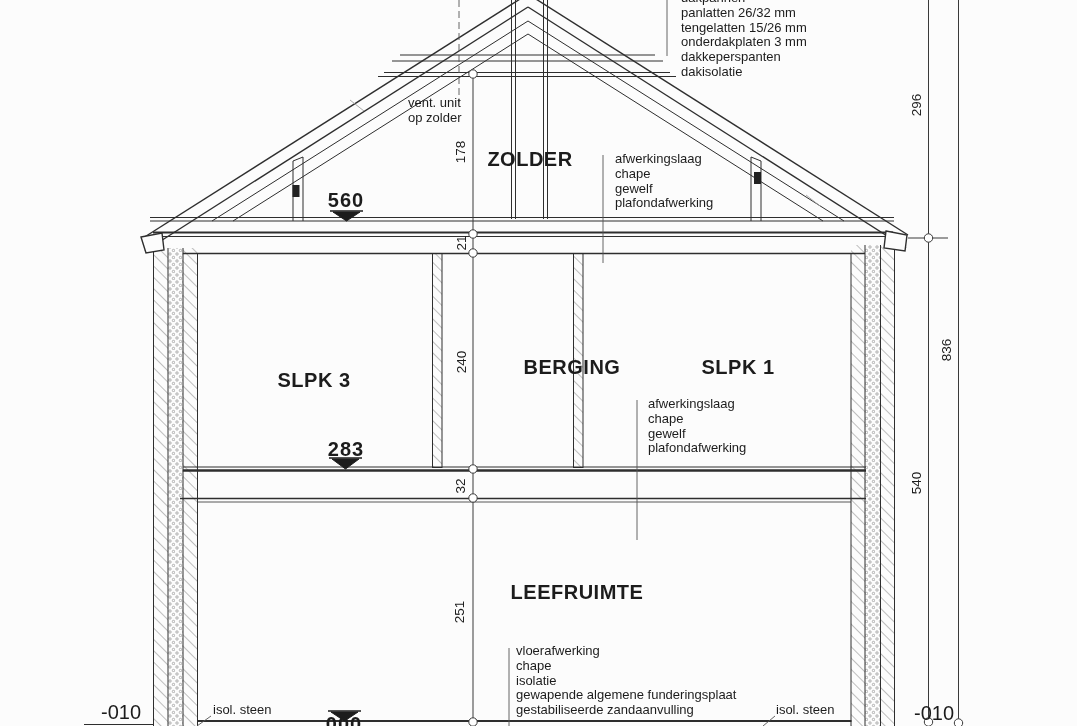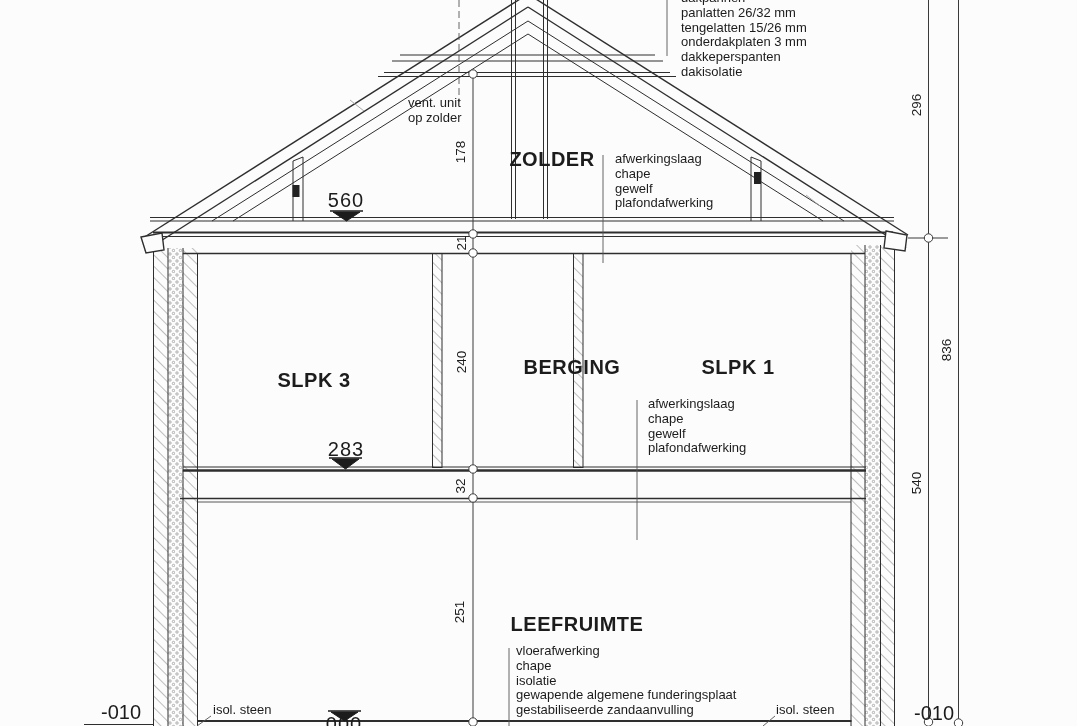--- a/index.html
+++ b/index.html
@@ -4,21 +4,21 @@
 <style>
   html,body{margin:0;padding:0;background:#e9e9e9;}
   #canvas{
     position:relative;width:1077px;height:726px;background:#fcfcfc;
     overflow:hidden;font-family:"Liberation Sans",sans-serif;color:#1c1c1c;
   }
   #canvas svg{position:absolute;left:0;top:0;}
   .abs{position:absolute;}
   .room{font-weight:bold;font-size:20px;letter-spacing:.5px;white-space:nowrap;
         transform:translate(-50%,-50%);}
-  .level{font-weight:normal;font-size:20px;letter-spacing:1px;white-space:nowrap;
+  .level{font-weight:bold;font-size:20px;letter-spacing:1px;white-space:nowrap;
          transform:translate(-50%,-50%);text-align:right;}
   .minus{font-size:20px;white-space:nowrap;transform:translate(-50%,-50%);}
   .dim{font-size:13.5px;white-space:nowrap;transform:translate(-50%,-50%) rotate(-90deg);}
   .block{font-size:13px;line-height:14.8px;white-space:pre-line;}
   .small{font-size:13px;white-space:nowrap;}
 </style>
 </head>
 <body>
 
 <div id="canvas">
@@ -145,25 +145,25 @@
     <g stroke="#1c1c1c" fill="#1c1c1c">
       <line x1="330" y1="211" x2="363" y2="211" stroke-width="1.6"></line>
       <polygon points="333,212 360,212 346.5,221"></polygon>
       <line x1="329" y1="458" x2="362" y2="458" stroke-width="1.6"></line>
       <polygon points="332,459 359,459 345.5,469"></polygon>
       <line x1="328" y1="711" x2="361" y2="711" stroke-width="1.6"></line>
       <polygon points="331,712 358,712 344.5,721"></polygon>
     </g>
   </svg>
 
-  <div class="abs room" style="left:552px;top:159px;">ZOLDER</div>
+  <div class="abs room" style="left:530px;top:159px;">ZOLDER</div>
   <div class="abs room" style="left:314px;top:380px;">SLPK 3</div>
   <div class="abs room" style="left:524px;top:367px;margin-left:48px;">BERGING</div>
   <div class="abs room" style="left:738px;top:367px;">SLPK 1</div>
-  <div class="abs room" style="left:577px;top:624px;">LEEFRUIMTE</div>
+  <div class="abs room" style="left:577px;top:592px;">LEEFRUIMTE</div>
 
   <div class="abs level" style="left:346px;top:200px;">560</div>
   <div class="abs level" style="left:346px;top:449px;">283</div>
   <div class="abs level" style="left:344px;top:702px;margin-top:22px;">000</div>
   <div class="abs minus" style="left:121px;top:712px;">-010</div>
   <div class="abs minus" style="left:934px;top:713px;">-010</div>
 
   <div class="abs dim" style="left:460px;top:152px;">178</div>
   <div class="abs dim" style="left:461px;top:243px;">21</div>
   <div class="abs dim" style="left:461px;top:362px;">240</div>

